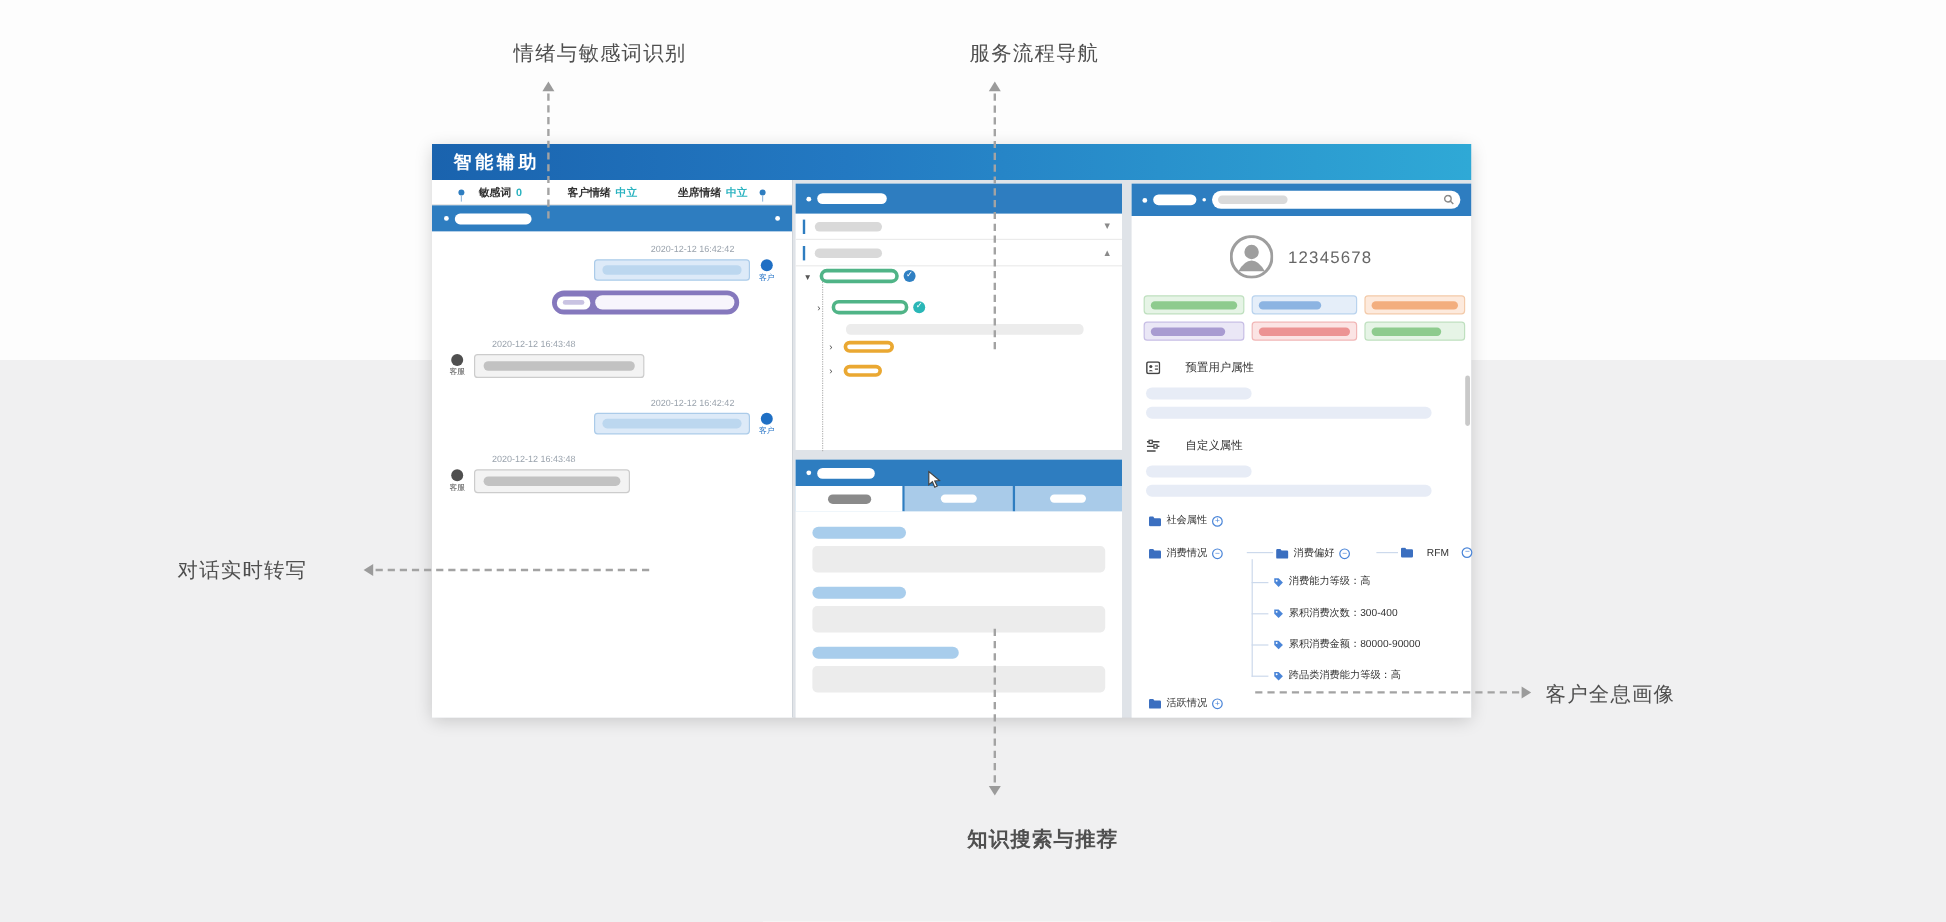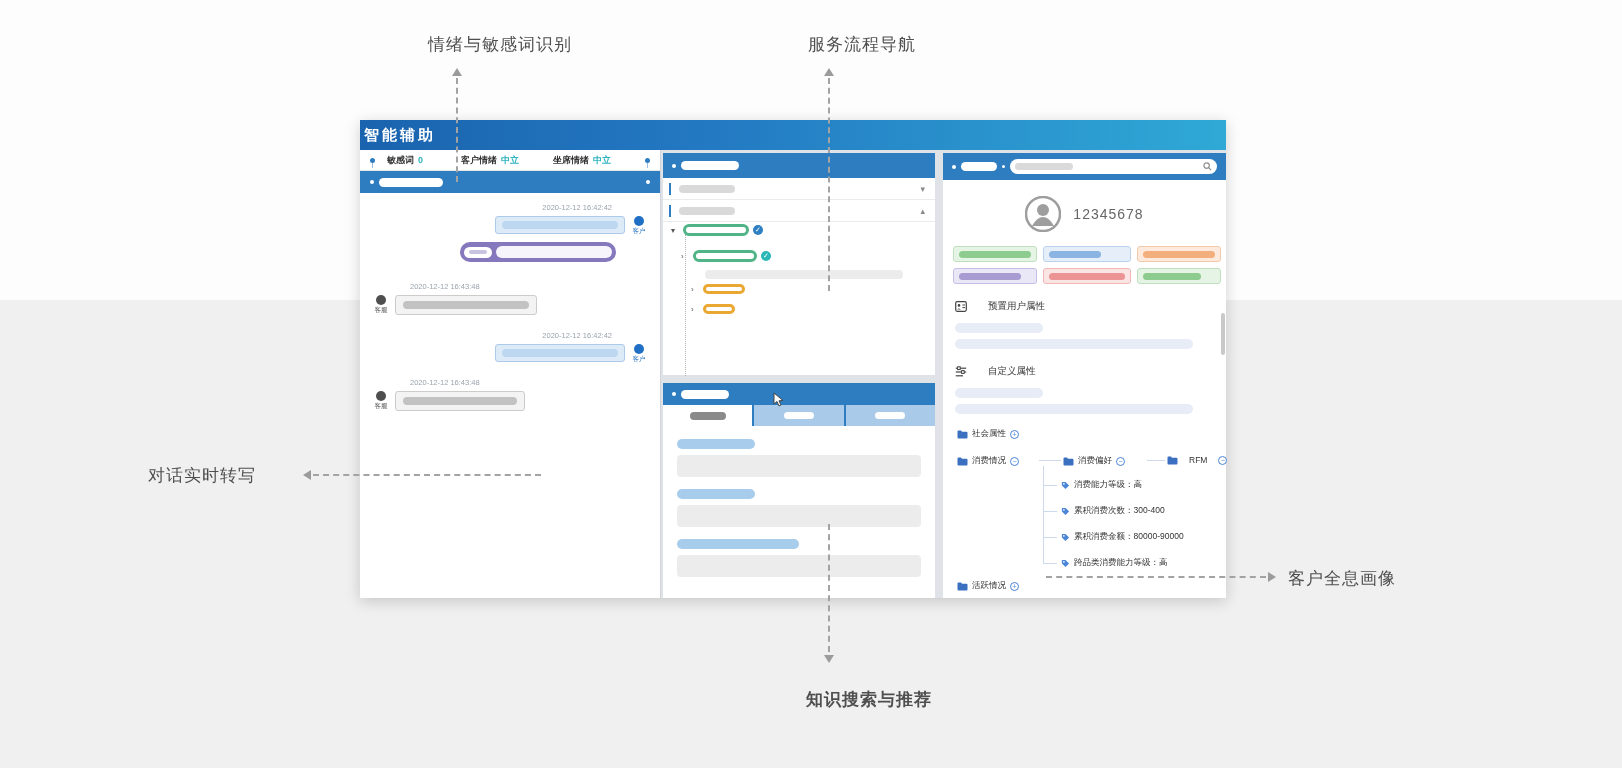--- a/index.html
+++ b/index.html
@@ -14,32 +14,32 @@
   .dash-h { position:absolute; height:0; border-top:2px dashed #a3a3a3; z-index:25; }
   .arr { position:absolute; width:0; height:0; z-index:26; }
   .arr-up   { border-left:5px solid transparent; border-right:5px solid transparent; border-bottom:8px solid #9b9b9b; }
   .arr-down { border-left:5px solid transparent; border-right:5px solid transparent; border-top:8px solid #9b9b9b; }
   .arr-left { border-top:5px solid transparent; border-bottom:5px solid transparent; border-right:8px solid #9b9b9b; }
   .arr-right{ border-top:5px solid transparent; border-bottom:5px solid transparent; border-left:8px solid #9b9b9b; }
 
   
   #app { position:absolute; left:360px; top:120px; width:866px; height:478px; background:#dfe3e8; box-shadow:0 3px 14px rgba(0,0,0,.18); z-index:10; }
   #titlebar { position:absolute; left:0; top:0; width:866px; height:30px; background:linear-gradient(90deg,#1a63ae 0%,#2379c2 40%,#2fa9d6 100%); display:flex; align-items:center; }
-  #titlebar .ttl { color:#fff; font-size:15px; font-weight:bold; letter-spacing:3px; padding-left:4px; }
+  #titlebar .ttl { color:#fff; font-size:15px; font-weight:bold; letter-spacing:3px; padding-left:18px; }
 
   .panel { position:absolute; background:#fff; }
   .blue-hdr { background:#2e7dc0; display:flex; align-items:center; gap:5px; padding:0 9px; }
   .wdot { width:4px; height:4px; border-radius:50%; background:#fff; flex:0 0 auto; }
   .wpill { height:9px; border-radius:5px; background:#fff; flex:0 0 auto; }
   .gpill { background:#d9d9d9; border-radius:5px; }
   .bluepill { background:#a8cdec; border-radius:5px; }
 
   
   #pleft { left:0; top:30px; width:301px; height:448px; border-right:1px solid #cfd4da; }
-  .inforow { height:21px; display:flex; align-items:center; border-bottom:1px solid #e6e6e6; font-size:9px; color:#333; font-weight:bold; position:relative; padding:0 10px; }
+  .inforow { height:21px; display:flex; align-items:center; border-bottom:1px solid #e6e6e6; font-size:9px; color:#333; font-weight:bold; position:relative; padding:0 22px; }
   .pin { width:5px; height:5px; border-radius:50%; background:#2e7dc0; position:relative; flex:0 0 auto; }
   .pin:after { content:""; position:absolute; left:2px; top:5px; width:1px; height:5px; background:#9cbede; }
   .inforow .seg { display:flex; align-items:center; gap:4px; }
   .teal { color:#2bb3c0; }
   .chatbar { height:22px; background:#2e7dc0; display:flex; align-items:center; justify-content:space-between; padding:0 10px; }
   .chatbar .lft { display:flex; align-items:center; gap:5px; }
   #chat { height:384px; padding:10px 12px 0 12px; overflow:hidden; background:#fff; }
   .ts { font-size:7.5px; color:#9aa3ad; line-height:10px; }
   .ts-r { text-align:right; padding-right:36px; }
   .ts-l { padding-left:38px; }

